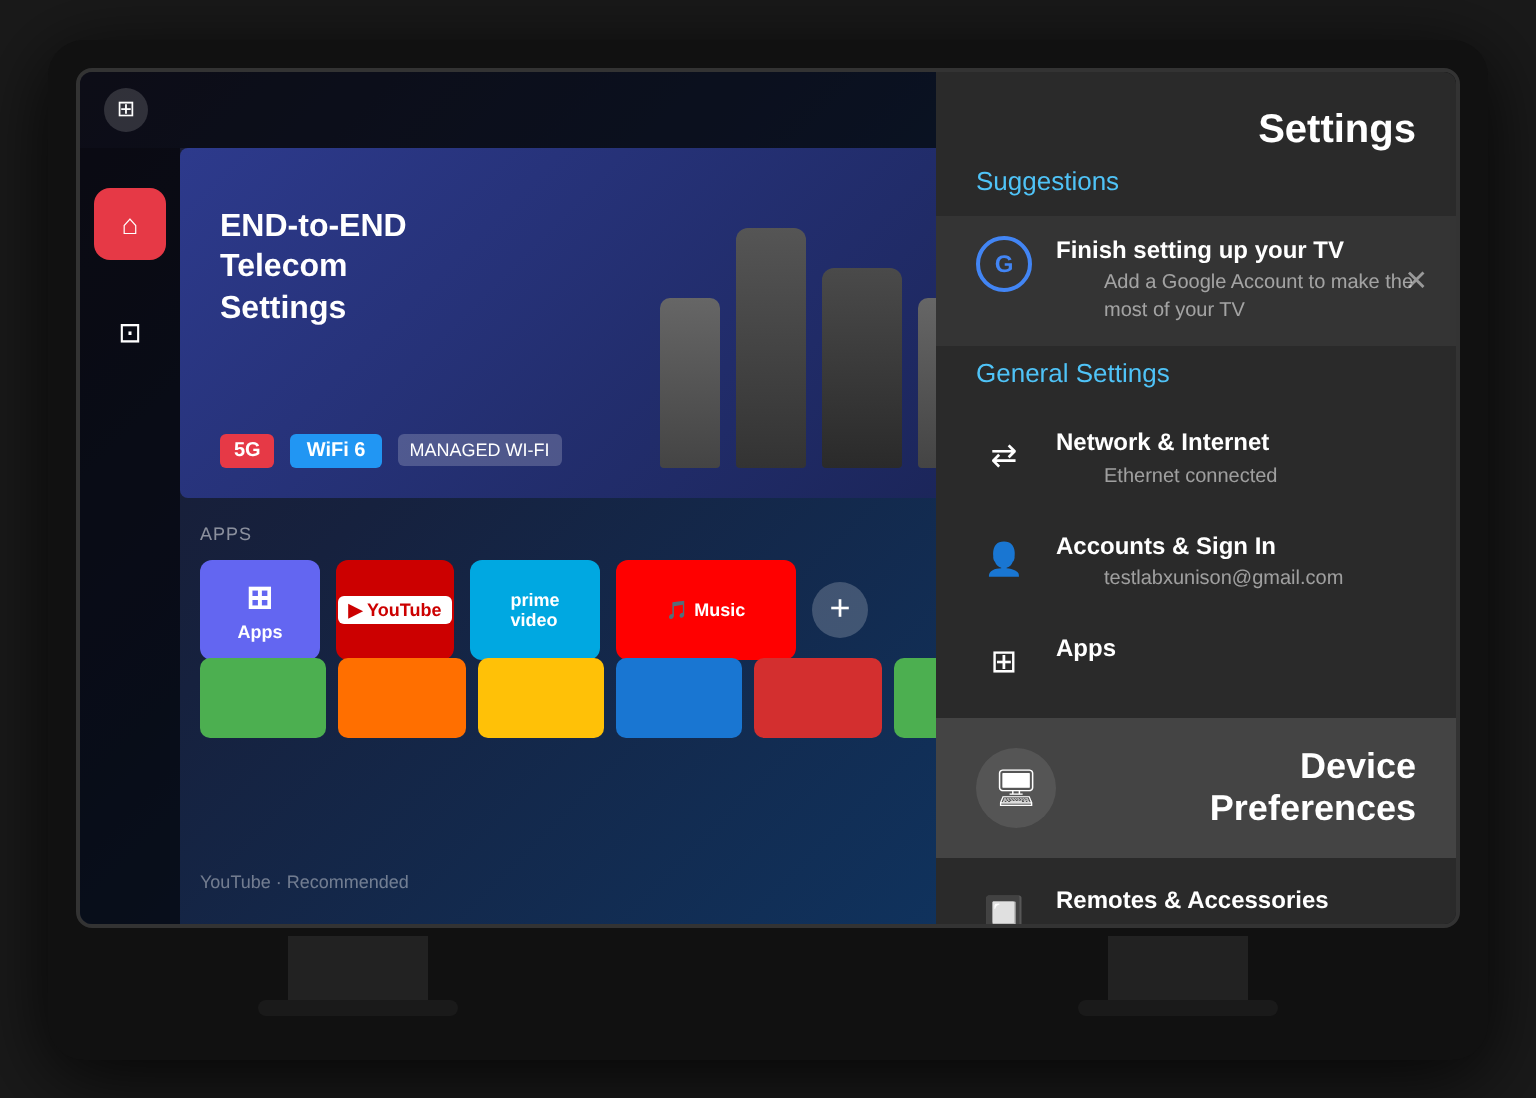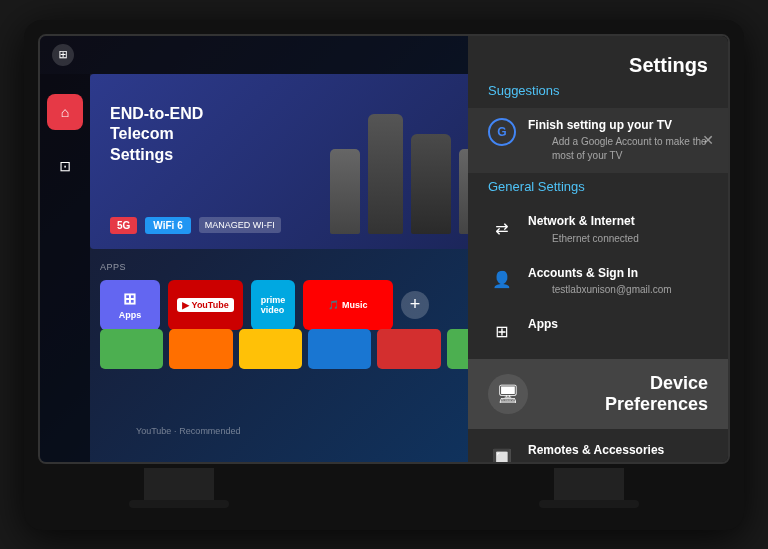--- a/index.html
+++ b/index.html
@@ -244,26 +244,26 @@
     }
 
     .app-tile.apps {
       width: 60px;
       background: #6366f1;
       flex-direction: column;
       gap: 2px;
     }
 
     .app-tile.youtube {
-      width: 75px;
+      width: 59px;
       background: #cc0000;
     }
 
     .app-tile.prime {
-      width: 44px;
+      width: 65px;
       background: #00a8e1;
     }
 
     .app-tile.youtube-music {
       width: 90px;
       background: #ff0000;
     }
 
     .add-btn {
       width: 28px;
@@ -306,25 +306,24 @@
 
     .tile-green { background: #4caf50; }
     .tile-orange { background: #ff6f00; }
     .tile-yellow { background: #ffc107; color: #333; }
     .tile-blue2 { background: #1976d2; }
     .tile-red2 { background: #d32f2f; }
 
     
     .bottom-label {
       position: absolute;
-      bottom: 26px;
+      bottom: 16px;
       left: 60px;
       color: rgba(255,255,255,0.4);
       font-size: 9px;
-      margin-left: 36px;
     }
 
     
     .settings-panel {
       position: absolute;
       right: 0;
       top: 0;
       width: 260px;
       height: 100%;
       background: #2a2a2a;

